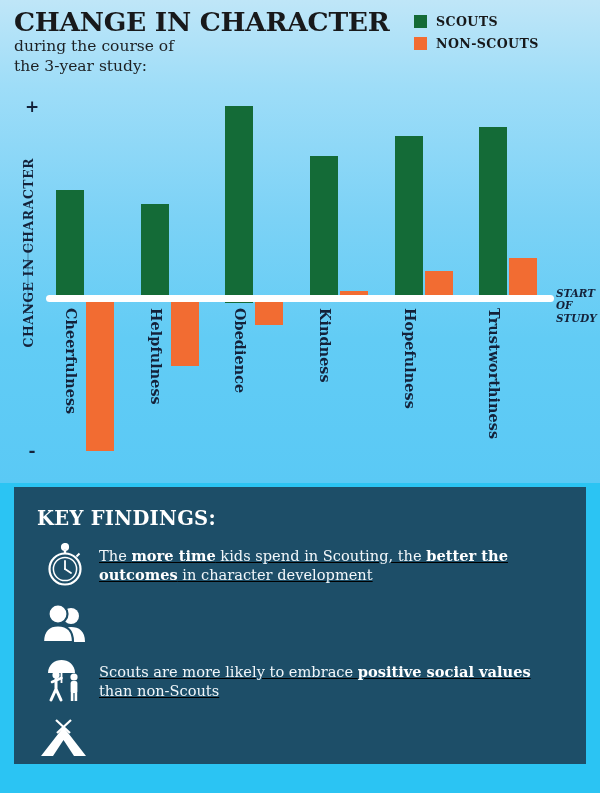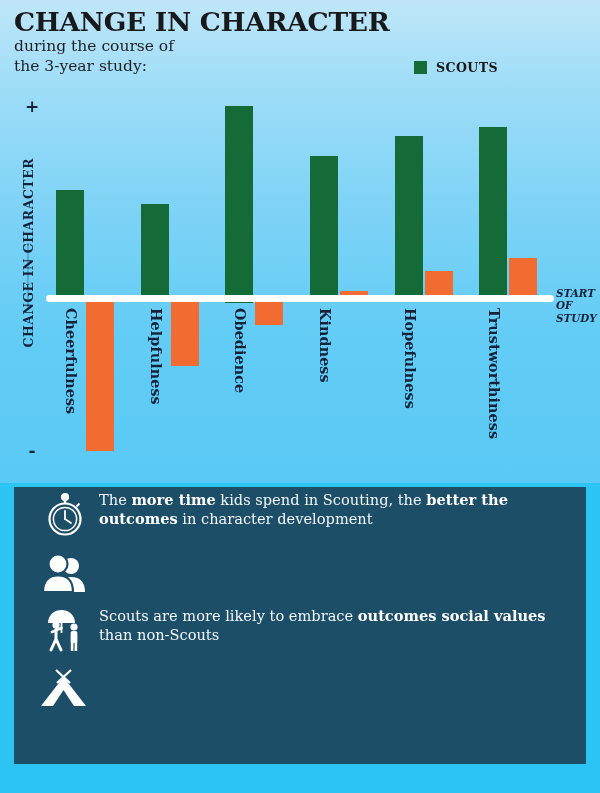--- a/index.html
+++ b/index.html
@@ -24,21 +24,21 @@
     font-weight:bold;font-size:26.5px;letter-spacing:-0.3px;
     color:#18191b;line-height:1.05;white-space:nowrap;
   }
   #subtitle{
     font-family:"DejaVu Serif", serif;
     font-size:15.5px;color:#1d2023;line-height:1.32;
     font-weight:500;
   }
 
   
-  #legend{position:absolute;right:10px;top:12px;width:176px;margin-top:46px;}
+  #legend{position:absolute;right:10px;top:12px;width:176px;}
   .legend-row{display:flex;align-items:center;height:19px;margin-bottom:3px;}
   .legend-swatch{width:13px;height:13px;flex:0 0 13px;margin-right:9px;}
   .legend-label{
     font-family:"DejaVu Serif", serif;
     font-weight:bold;font-size:12.6px;letter-spacing:0.4px;color:#17181a;
   }
 
   
   #yaxis{position:absolute;left:0px;top:100px;width:46px;height:352px;}
   .ax-sign{
@@ -82,21 +82,21 @@
   
   #findings{
     position:absolute;left:14px;top:487px;width:572px;height:277px;
     background:#1d4e68;
   }
   #findings-title{
     font-family:"DejaVu Serif", serif;font-weight:bold;
     font-size:19.5px;color:#ffffff;letter-spacing:0.3px;
     margin:20px 0 7px 23px;
   }
-  .finding{display:flex;align-items:flex-start;margin:0 18px 4px 23px;min-height:54px;}
+  .finding{display:flex;align-items:center;margin:0 18px 4px 23px;min-height:54px;text-decoration:underline;}
   .finding-icon{
     flex:0 0 56px;width:56px;height:52px;
     display:flex;align-items:center;justify-content:center;
     margin-top:2px;
   }
   .finding-text{
     font-family:"DejaVu Serif", serif;
     font-size:14.6px;line-height:1.28;color:#f2f7fa;
     padding-top:4px;padding-left:6px;
   }
@@ -109,20 +109,24 @@
 
   <div id="header">
     <div id="title">CHANGE IN CHARACTER</div>
     <div id="subtitle">during the course of<br>the 3-year study:</div>
   </div>
 
   <div id="legend">
     <div class="legend-row">
       <span class="legend-swatch" style="background:#146b37"></span>
       <span class="legend-label">SCOUTS</span>
+    </div>
+    <div class="legend-row">
+      <span class="legend-swatch" style="background:#f26c32"></span>
+      <span class="legend-label">NON-SCOUTS</span>
     </div>
   </div>
 
   <div id="yaxis">
     <div class="ax-sign" id="ax-plus">+</div>
     <div class="ax-sign" id="ax-minus">-</div>
     <svg id="ax-arrow" viewBox="0 0 10 322" width="10" height="322" style="left:27px;">
       <line x1="5" y1="12" x2="5" y2="310" stroke="#14223a" stroke-width="2.2"></line>
       <polygon points="5,0 0.4,12 9.6,12" fill="#14223a"></polygon>
       <polygon points="5,322 0.4,310 9.6,310" fill="#14223a"></polygon>
@@ -163,20 +167,21 @@
           <div class="bar orange" style="left: 30px; width: 28px; top: 202.97px; height: 44.53px;"></div>
           <div class="cat-label" style="left: 23px; top: 252.5px;">Trustworthiness</div>
         </div>
       </div>
   </div>
 
   <div id="start-of-study">START<br>OF<br>STUDY</div>
 </div>
 
 <div id="findings">
+  <div id="findings-title">KEY FINDINGS:</div>
 
   <div class="finding">
     <span class="finding-icon">
       <svg width="40" height="44" viewBox="0 0 40 44">
         <rect x="17" y="1" width="6" height="5" rx="1" fill="#fff"></rect>
         <circle cx="20" cy="4" r="3.2" fill="none" stroke="#fff" stroke-width="1.8"></circle>
         <line x1="20" y1="7" x2="20" y2="11" stroke="#fff" stroke-width="2.4"></line>
         <circle cx="20" cy="26" r="15.5" fill="none" stroke="#fff" stroke-width="2.2"></circle>
         <circle cx="20" cy="26" r="11.6" fill="none" stroke="#fff" stroke-width="1.5"></circle>
         <line x1="20" y1="26" x2="20" y2="18" stroke="#fff" stroke-width="1.8" stroke-linecap="round"></line>
@@ -205,21 +210,21 @@
         <line x1="18.5" y1="14" x2="18.5" y2="25" stroke="#fff" stroke-width="1.8"></line>
         <circle cx="13" cy="17" r="3.6" fill="#fff"></circle>
         <path d="M13 21 L13 31 L8 42 M13 31 L18 42" stroke="#fff" stroke-width="3" fill="none" stroke-linecap="round"></path>
         <path d="M9 24 L18.5 20" stroke="#fff" stroke-width="2.6" stroke-linecap="round"></path>
         <circle cx="31" cy="19" r="3.6" fill="#fff"></circle>
         <rect x="27.6" y="23" width="6.8" height="12" rx="2" fill="#fff"></rect>
         <rect x="27.8" y="33" width="2.6" height="10" fill="#fff"></rect>
         <rect x="31.6" y="33" width="2.6" height="10" fill="#fff"></rect>
       </svg>
     </span>
-    <span class="finding-text">Scouts are more likely to embrace <b>outcomes social values</b> than non-Scouts</span>
+    <span class="finding-text">Scouts are more likely to embrace <b>positive social values</b> than non-Scouts</span>
   </div>
 
   <div class="finding">
     <span class="finding-icon">
       <svg width="48" height="42" viewBox="0 0 48 42">
         <line x1="15" y1="2" x2="29" y2="15" stroke="#fff" stroke-width="2.2"></line>
         <line x1="30" y1="2" x2="16" y2="15" stroke="#fff" stroke-width="2.2"></line>
         <path d="M22.5 9 L45 38 L33 38 L22.5 22 L12 38 L0 38 Z" fill="#fff"></path>
       </svg>
     </span>

